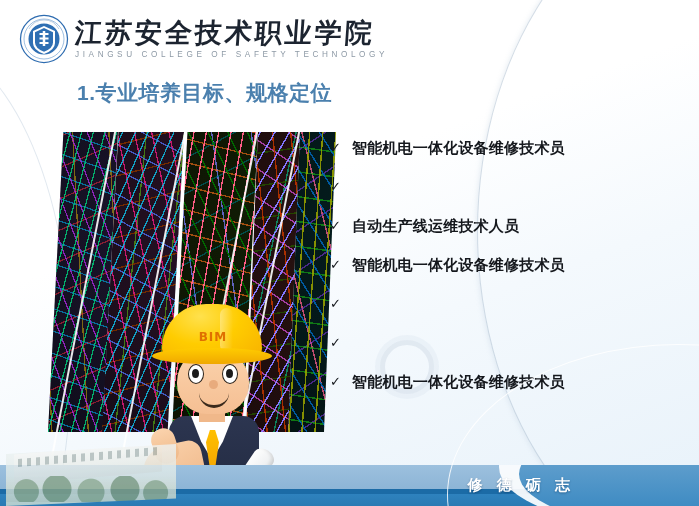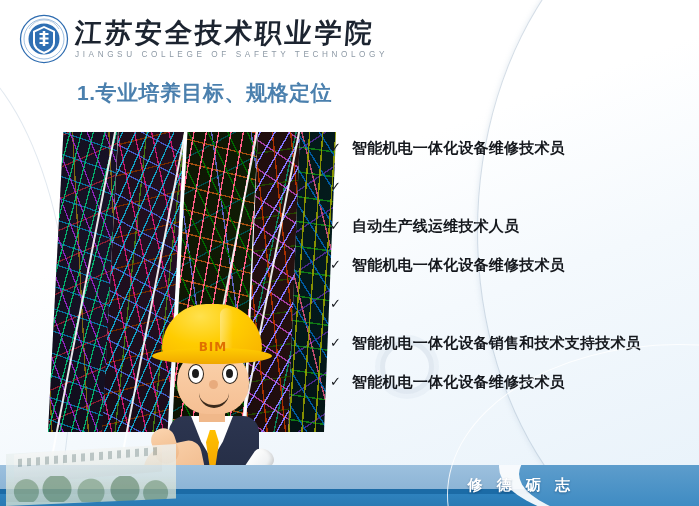--- a/index.html
+++ b/index.html
@@ -90,21 +90,21 @@
     position:absolute;left:5px;top:44px;width:120px;height:16px;
     background:linear-gradient(180deg,#ffcc00,#f0a800);
     border-radius:50%;
   }
   #hat-crest{
     position:absolute;left:58px;top:4px;width:13px;height:44px;
     background:linear-gradient(90deg,rgba(255,255,255,.35),rgba(255,255,255,0));
     border-radius:8px;
   }
   #hat-label{
-    position:absolute;left:44px;top:36px;width:44px;
+    position:absolute;left:44px;top:26px;width:44px;
     text-align:center;font-size:12px;font-weight:bold;color:#e07000;
     letter-spacing:1px;font-family:"DejaVu Sans",sans-serif;
   }
   #face{
     position:absolute;left:30px;top:44px;width:72px;height:66px;
     background:linear-gradient(180deg,#fbd3ad,#f5bf93);
     border-radius:34px 34px 30px 30px;
   }
   .eye{position:absolute;top:16px;width:14px;height:18px;background:#fff;border-radius:50%;
        border:1.5px solid #2a2118;}
@@ -340,21 +340,20 @@
       <span class="check">✓</span>
       <span class="btext">智能机电一体化设备维修技术员</span>
     </div>
 
     <div class="bullet">
       <span class="check">✓</span>
     </div>
 
     <div class="bullet">
       <span class="check">✓</span>
-      <span class="btext">智能机电一体化设备销售和技术支持技术员</span>
     </div>
 
     <div class="bullet">
       <span class="check">✓</span>
       <span class="btext">智能机电一体化设备维修技术员</span>
     </div>
 
   </div>
 
   <div id="footer">

